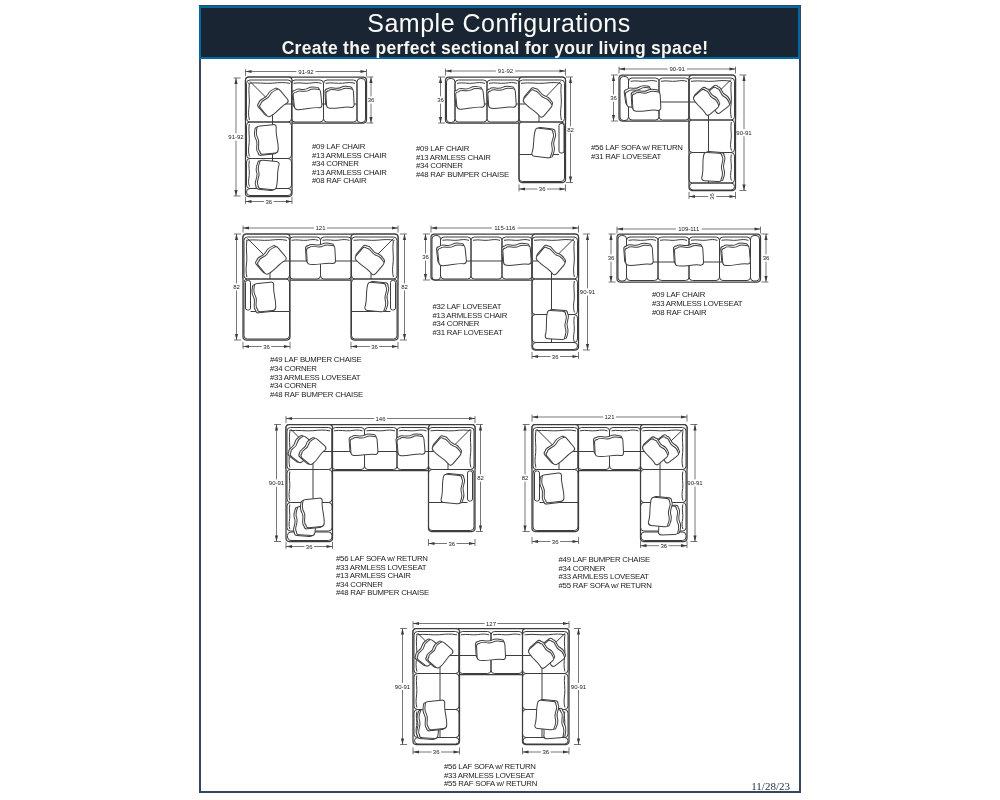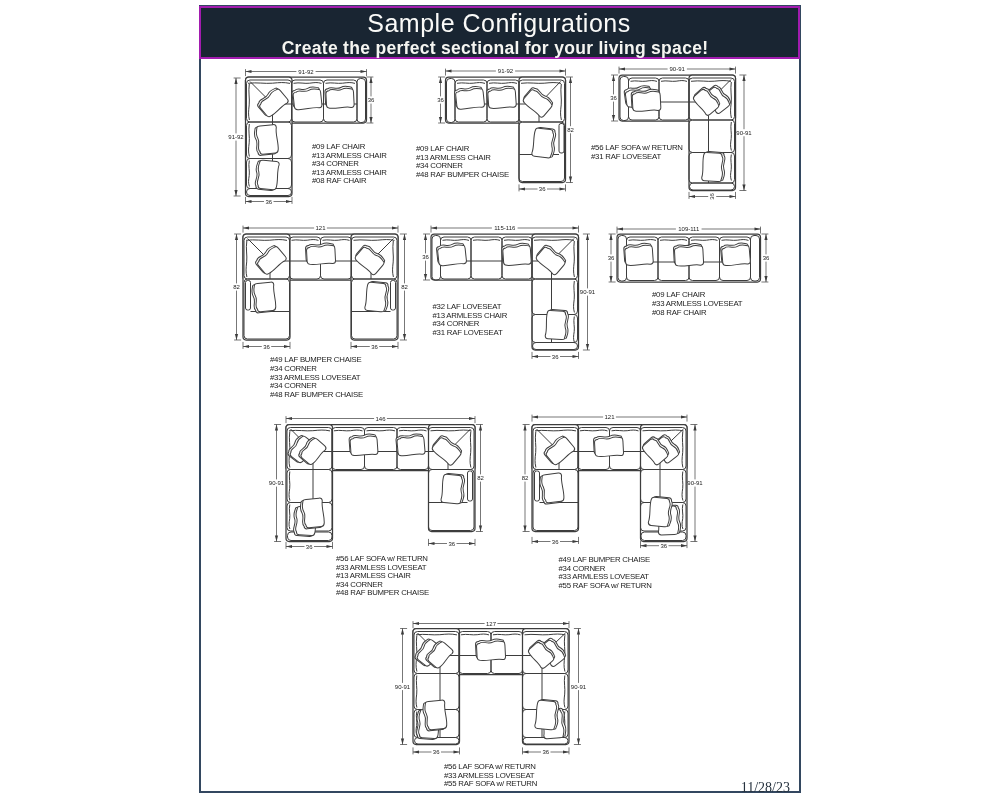--- a/index.html
+++ b/index.html
@@ -1,28 +1,28 @@
 <!DOCTYPE html>
 <html><head>
 <meta charset="utf-8">
 <style>
   html,body { margin:0; padding:0; background:#ffffff; width:1000px; height:800px; overflow:hidden; }
   * { box-sizing:border-box; }
   .page { position:absolute; left:199px; top:5px; width:602px; height:788px;
           border:2.5px solid #334760; background:#ffffff; }
   .hdr { position:absolute; left:-0.5px; top:-0.5px; width:601px; height:52.5px;
-         background:#192532; border:2px solid #a21caf; }
+         background:#192532; border:2px solid #0369a1; }
   .hdr h1 { margin:0; text-align:center; font-family:"Liberation Sans", sans-serif;
             color:#fafaf8; font-size:25px; font-weight:400; letter-spacing:0.5px;
             line-height:25px; padding-top:3px; }
   .hdr h2 { margin:0; text-align:center; font-family:"Liberation Sans", sans-serif;
             color:#f5f5f1; font-size:17.5px; font-weight:700; letter-spacing:0.3px;
             line-height:17.5px; padding-top:4px; transform:translateX(-4px); }
   .date { position:absolute; left:740px; top:780px; width:50px; text-align:right;
-          font-family:"Liberation Serif", serif; font-size:14px; color:#26323e; }
+          font-family:"Liberation Serif", serif; font-size:11px; color:#26323e; }
 </style>
 </head>
 <body>
 
 <div class="page"></div>
 
 <div class="hdr" style="position:absolute; left:198.5px; top:6px;">
 
   <h1>Sample Configurations</h1>
 

